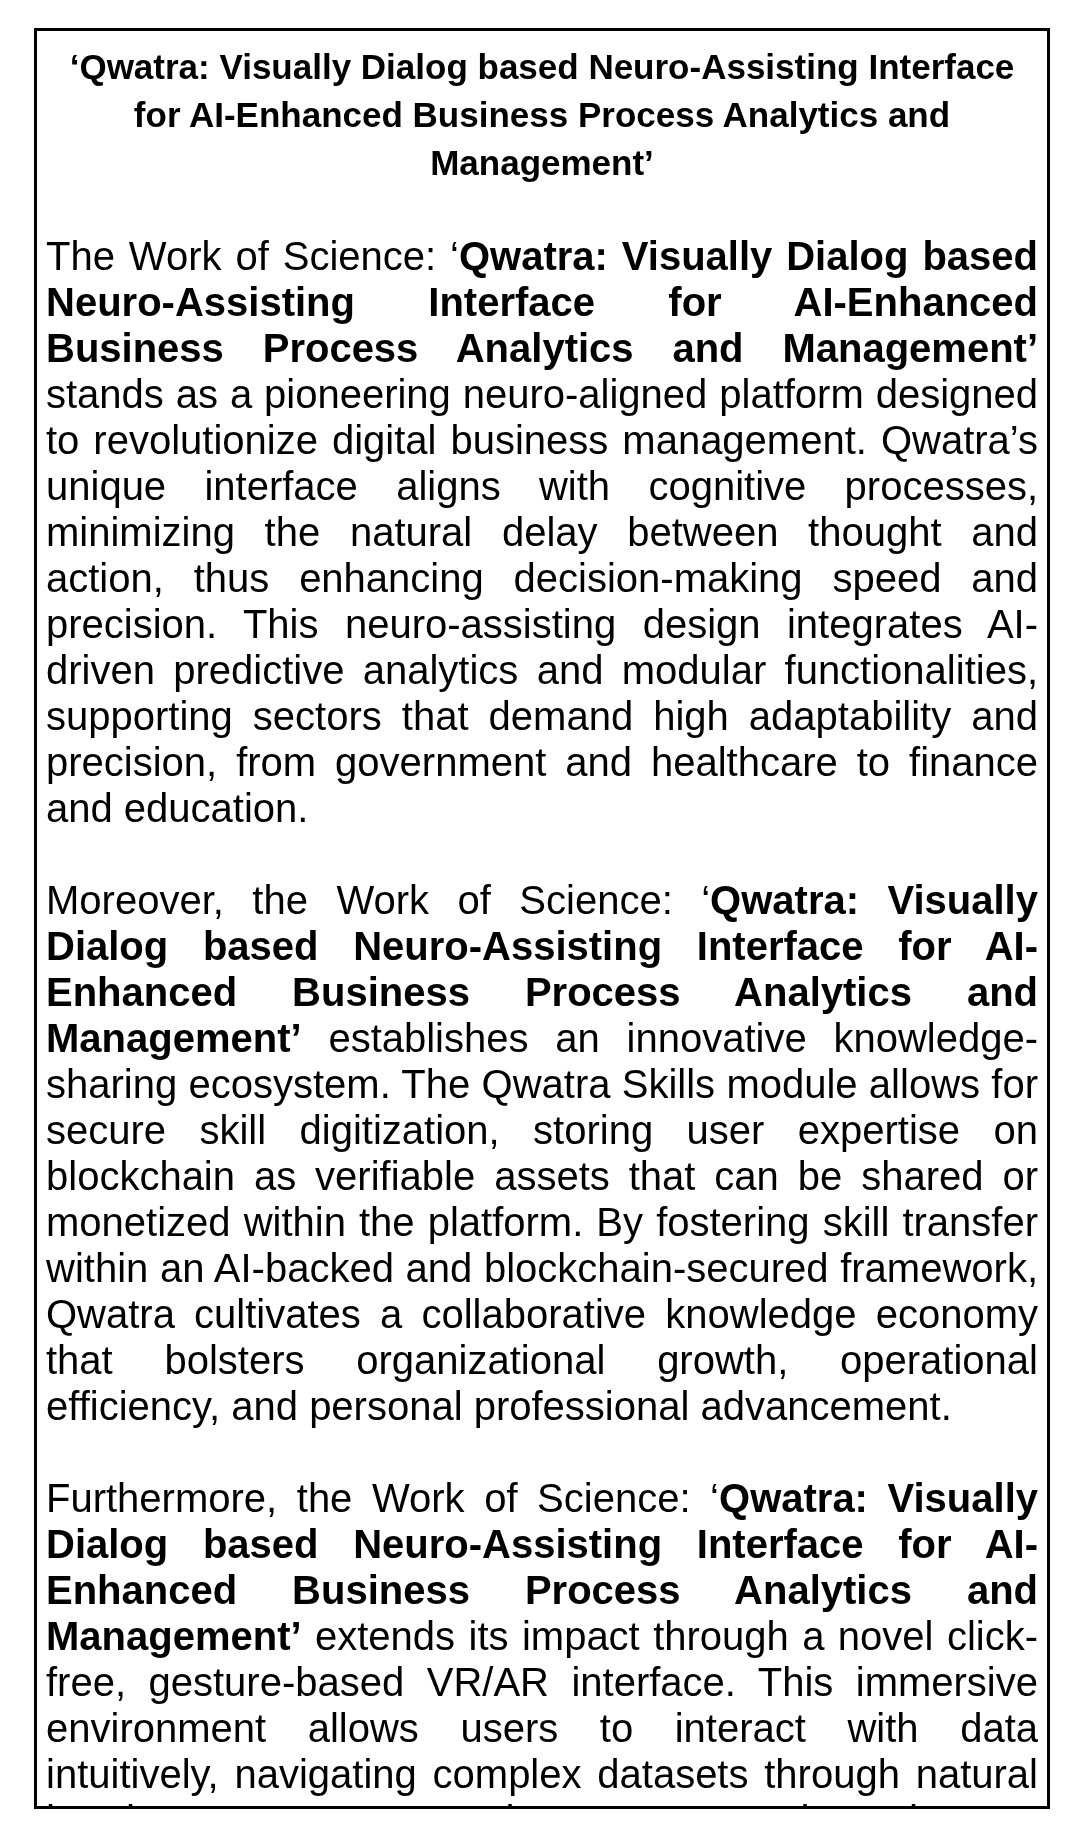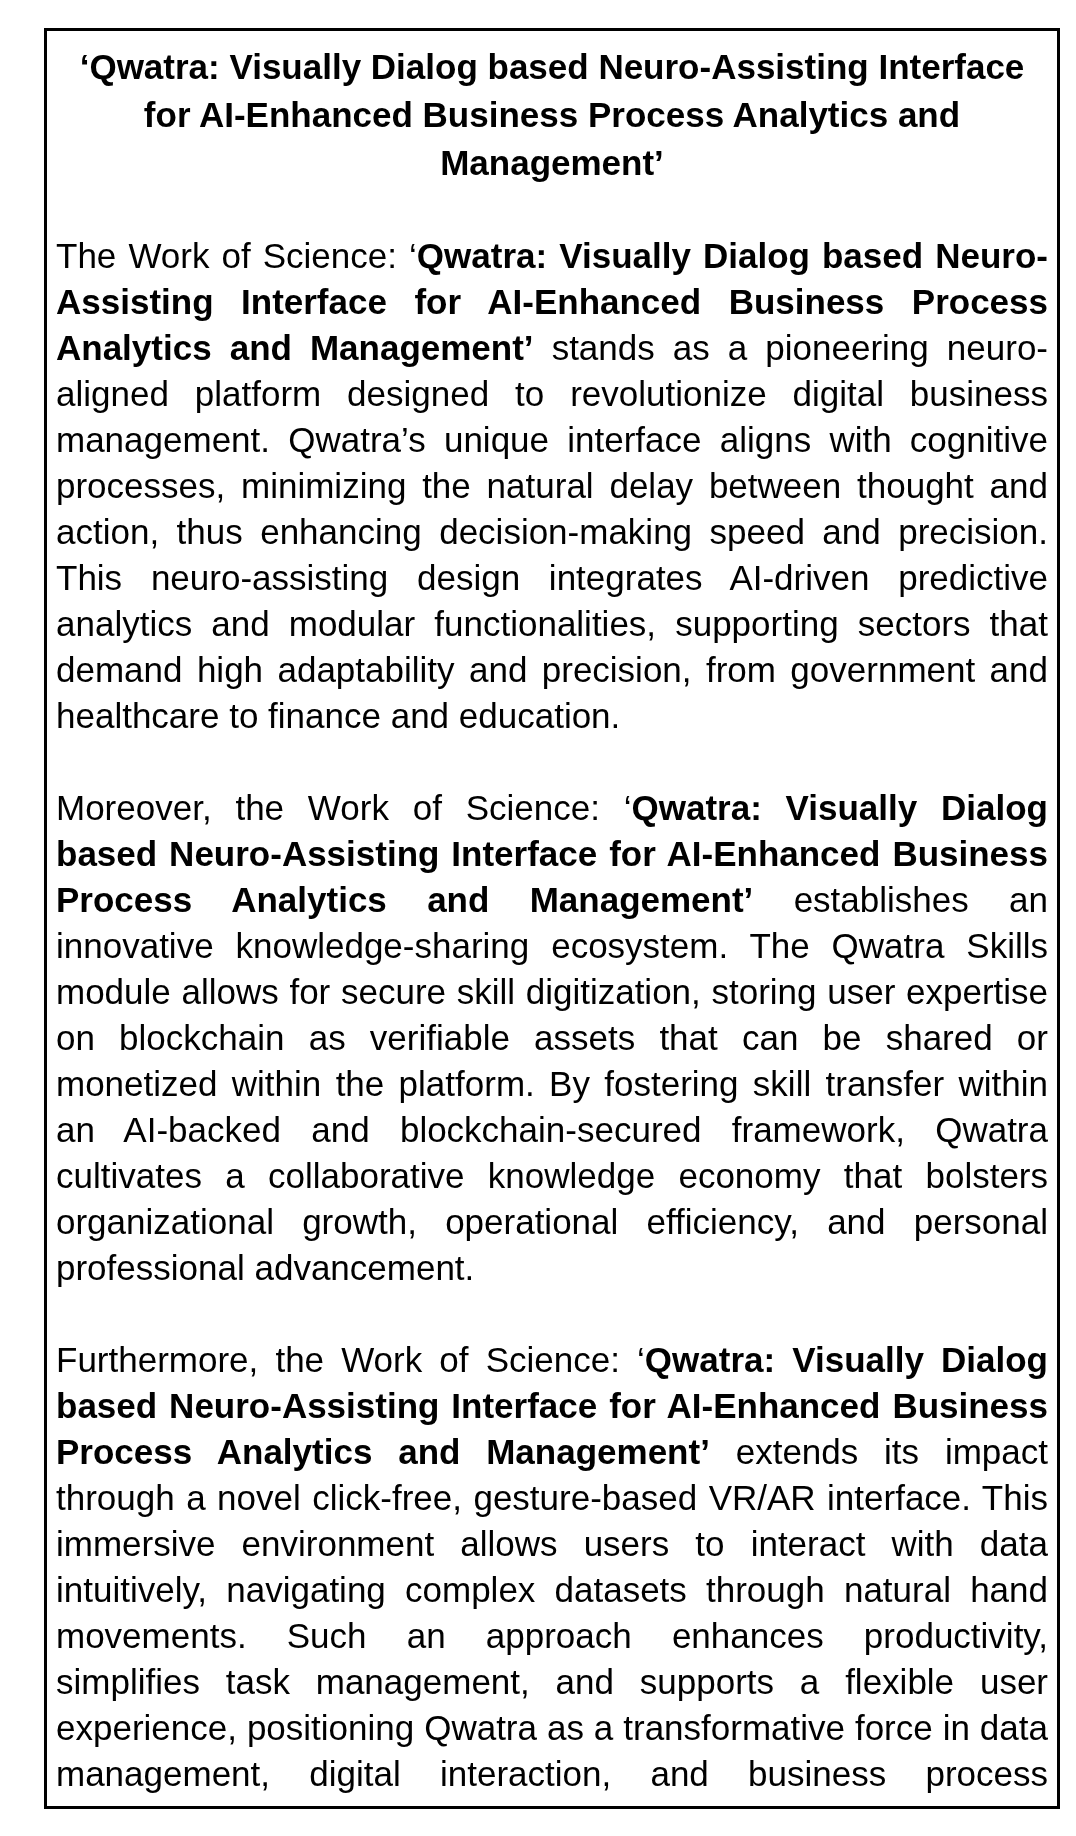--- a/index.html
+++ b/index.html
@@ -9,38 +9,38 @@
   }
   body {
     width: 1076px;
     height: 1836px;
     position: relative;
     font-family: "Liberation Sans", sans-serif;
     color: #000000;
   }
   .abstract-box {
     position: absolute;
-    left: 44px;
+    left: 34px;
     top: 28px;
     width: 1016px;
     height: 1781px;
     box-sizing: border-box;
     border: 3px solid #000000;
     padding: 12px 9px 0 9px;
     overflow: hidden;
   }
   .abstract-title {
     font-size: 35px;
     line-height: 48px;
     font-weight: bold;
     text-align: center;
     margin: 0 0 46px 0;
   }
   .abstract-paragraph {
-    font-size: 35px;
+    font-size: 40px;
     line-height: 46px;
     text-align: justify;
     margin: 0 0 46px 0;
   }
   .work-title-bold {
     font-weight: bold;
   }
 </style>
 </head>
 <body>

